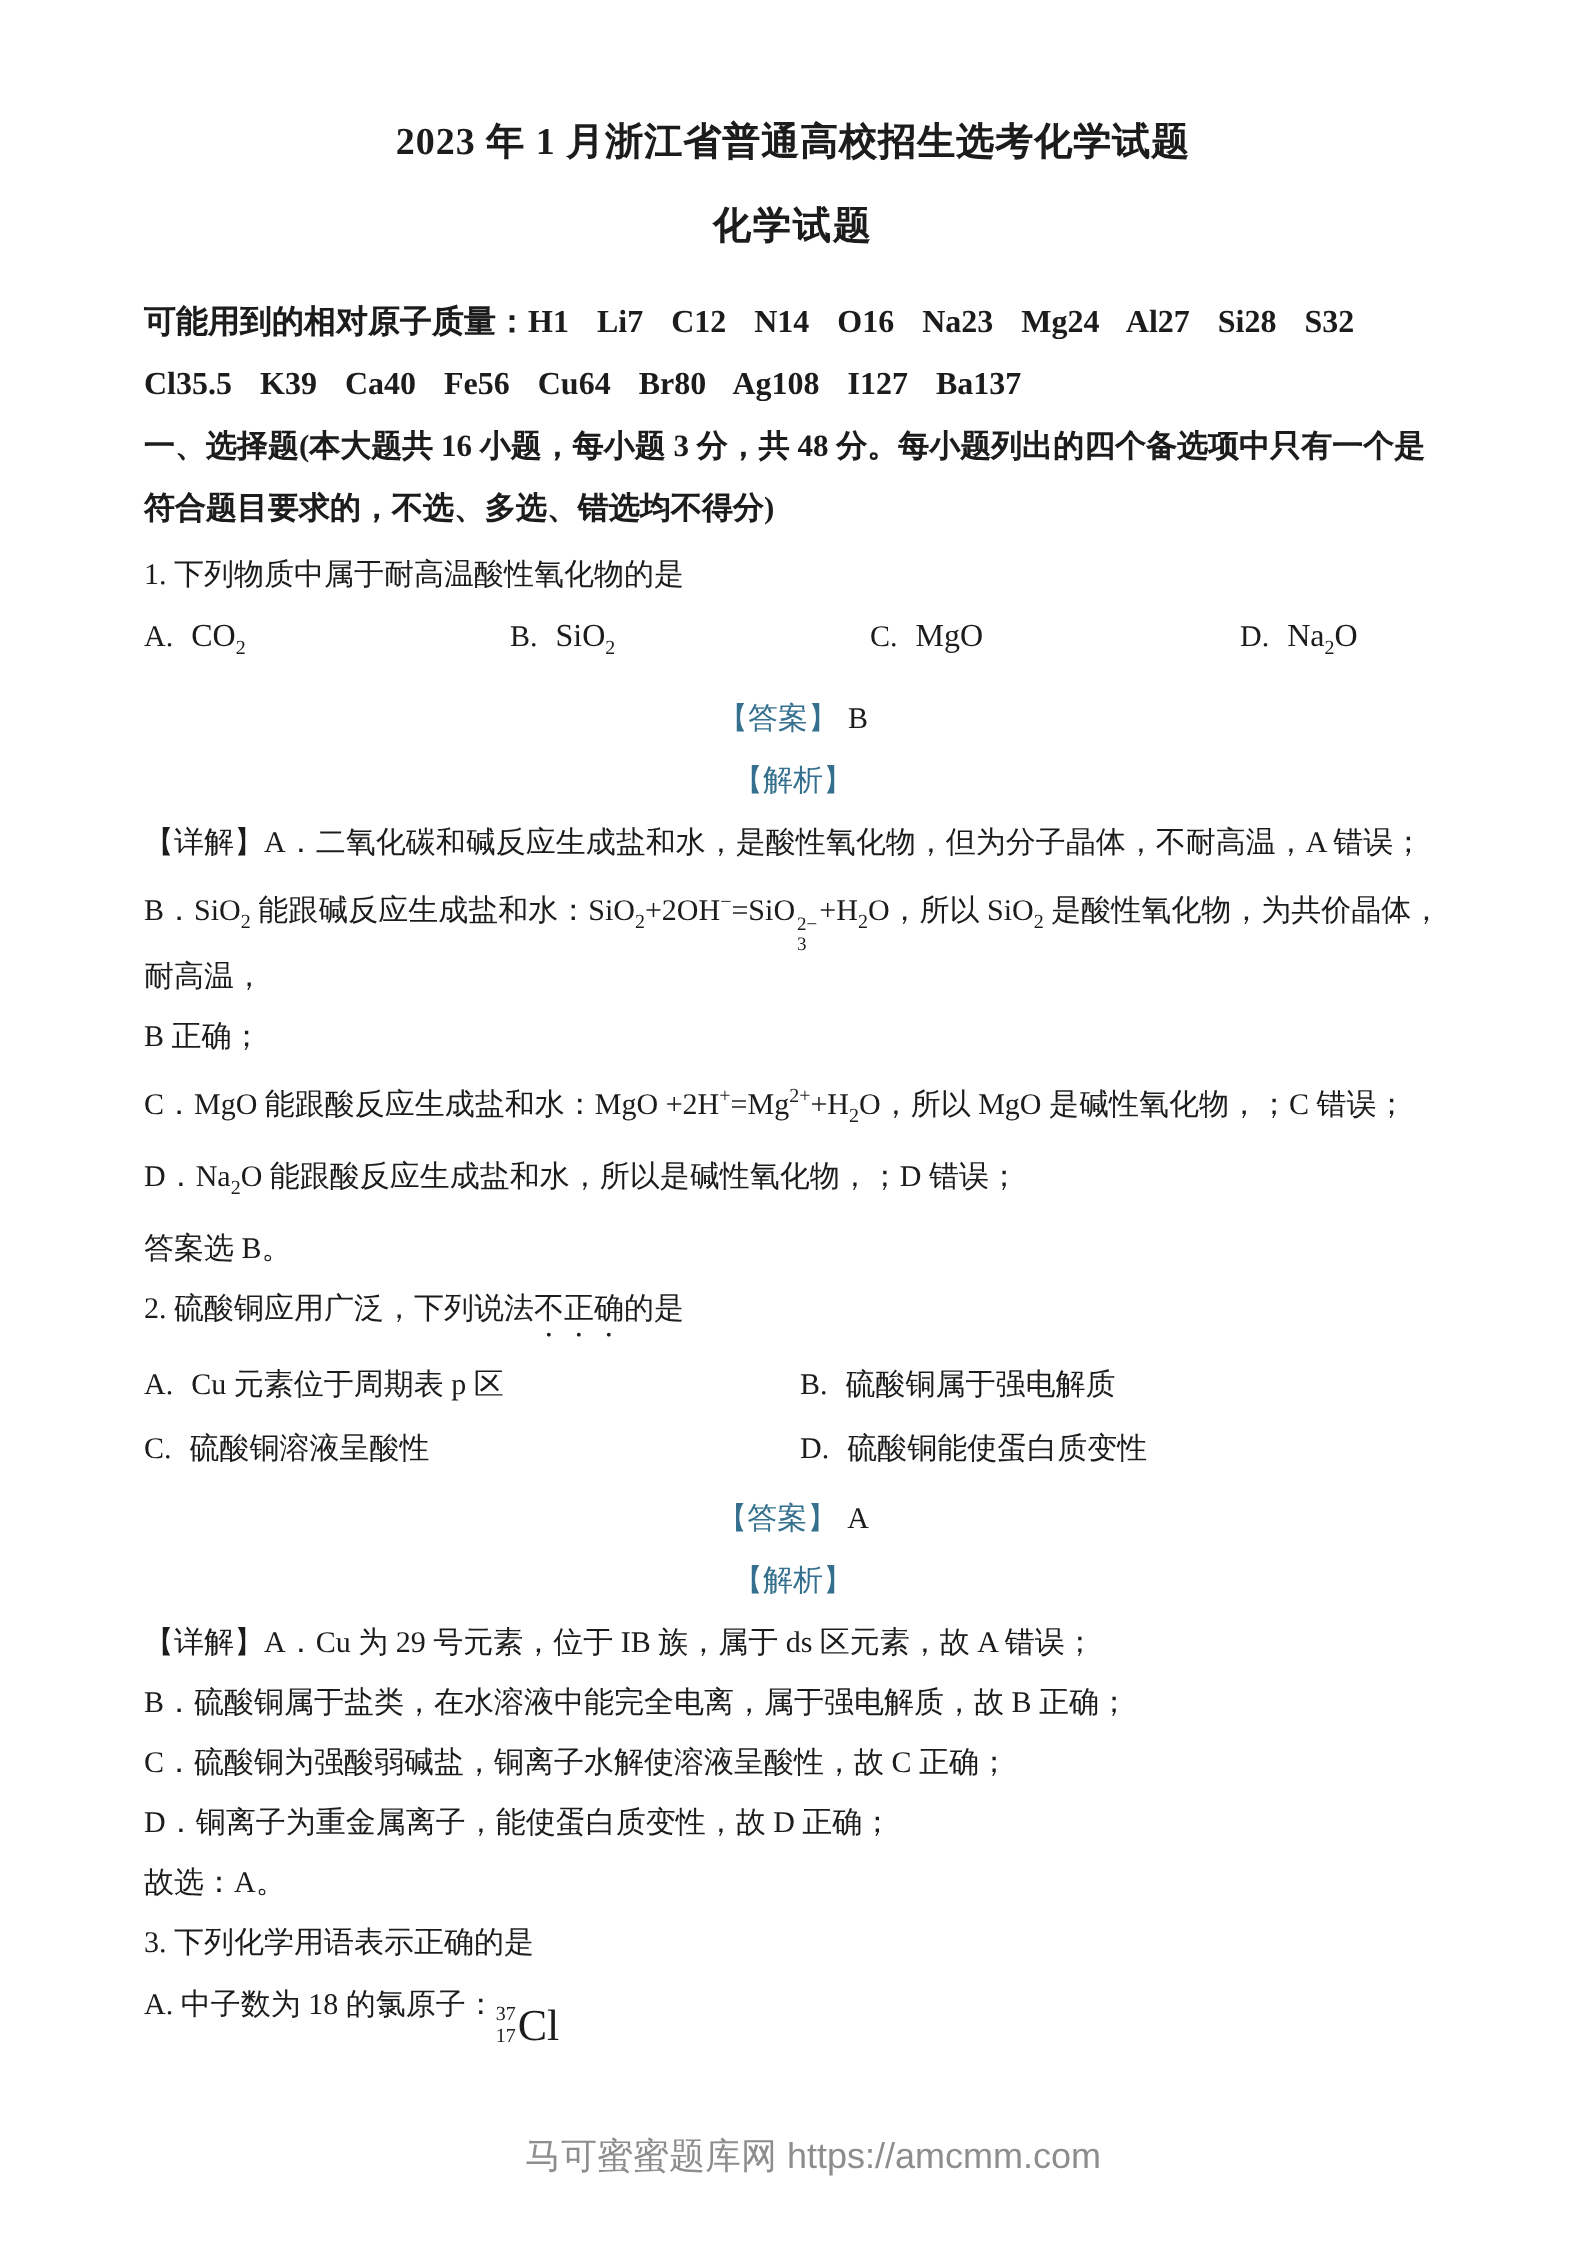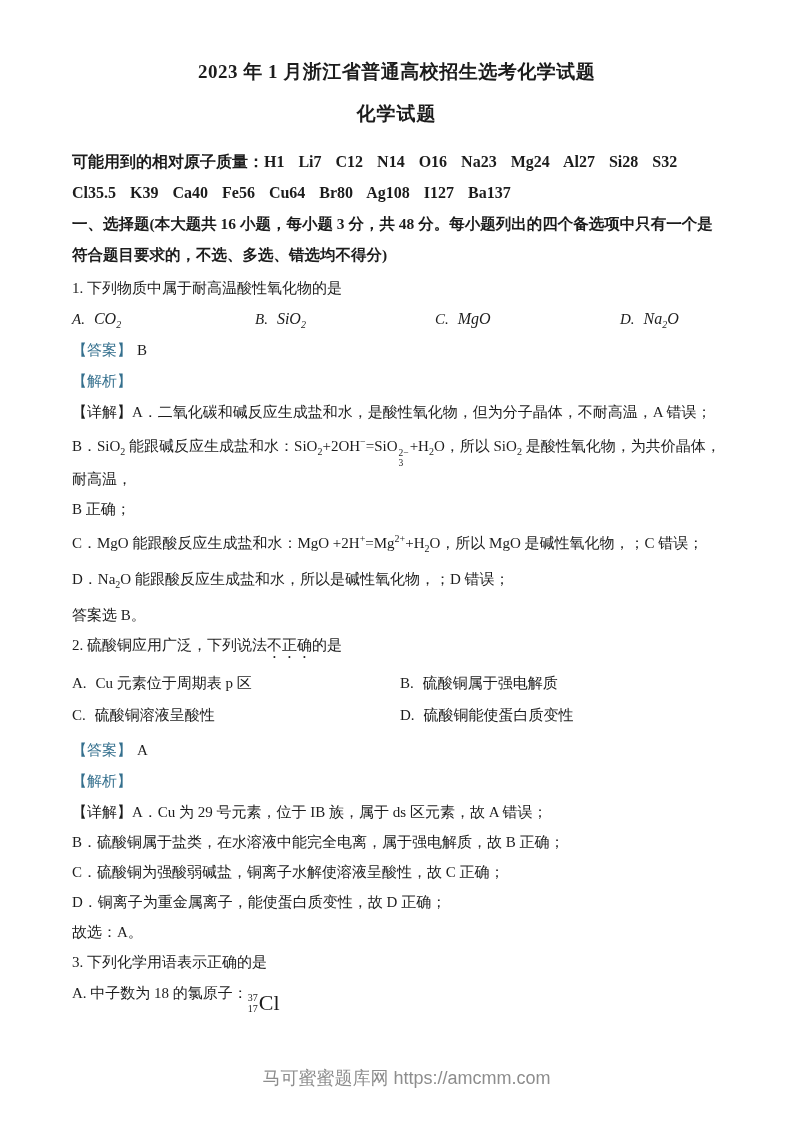--- a/index.html
+++ b/index.html
@@ -28,32 +28,31 @@
     white-space:pre-wrap;word-spacing:3px;
   }
   .hdr.first{margin-top:18px;}
   .section-rule{
     font-weight:bold;font-size:15.5px;line-height:31px;margin:0 0 8px 0;
   }
   .qblock{margin:0;}
   .stem{margin-top:2px;}
   .opt-grid-4{
     display:grid;grid-template-columns:183px 180px 185px 1fr;
-    margin:4px 0 4px 0;
-    font-style:italic;
+    margin:4px 0 14px 0;
   }
   .opt-grid-2{
     display:grid;grid-template-columns:328px 1fr;
     row-gap:10px;margin:4px 0 14px 0;
   }
   .opt{font-size:15px;line-height:22px;}
   .opt .letter{margin-right:9px;}
   .opt .formula{font-size:16px;}
   .blue{color:#35708e;}
-  .ansline{margin-bottom:11px;}
+  .ansline{margin-bottom:11px;text-align:center;}
   .ansline .val{margin-left:5px;}
   sub,sup{font-size:10px;}
   .stk{
     display:inline-flex;flex-direction:column;
     font-size:9.5px;line-height:1.05;vertical-align:-5px;
     text-align:left;margin:0 1px;
   }
   .stk i{font-style:normal;}
   .stk b{font-weight:normal;}
   .emph{

